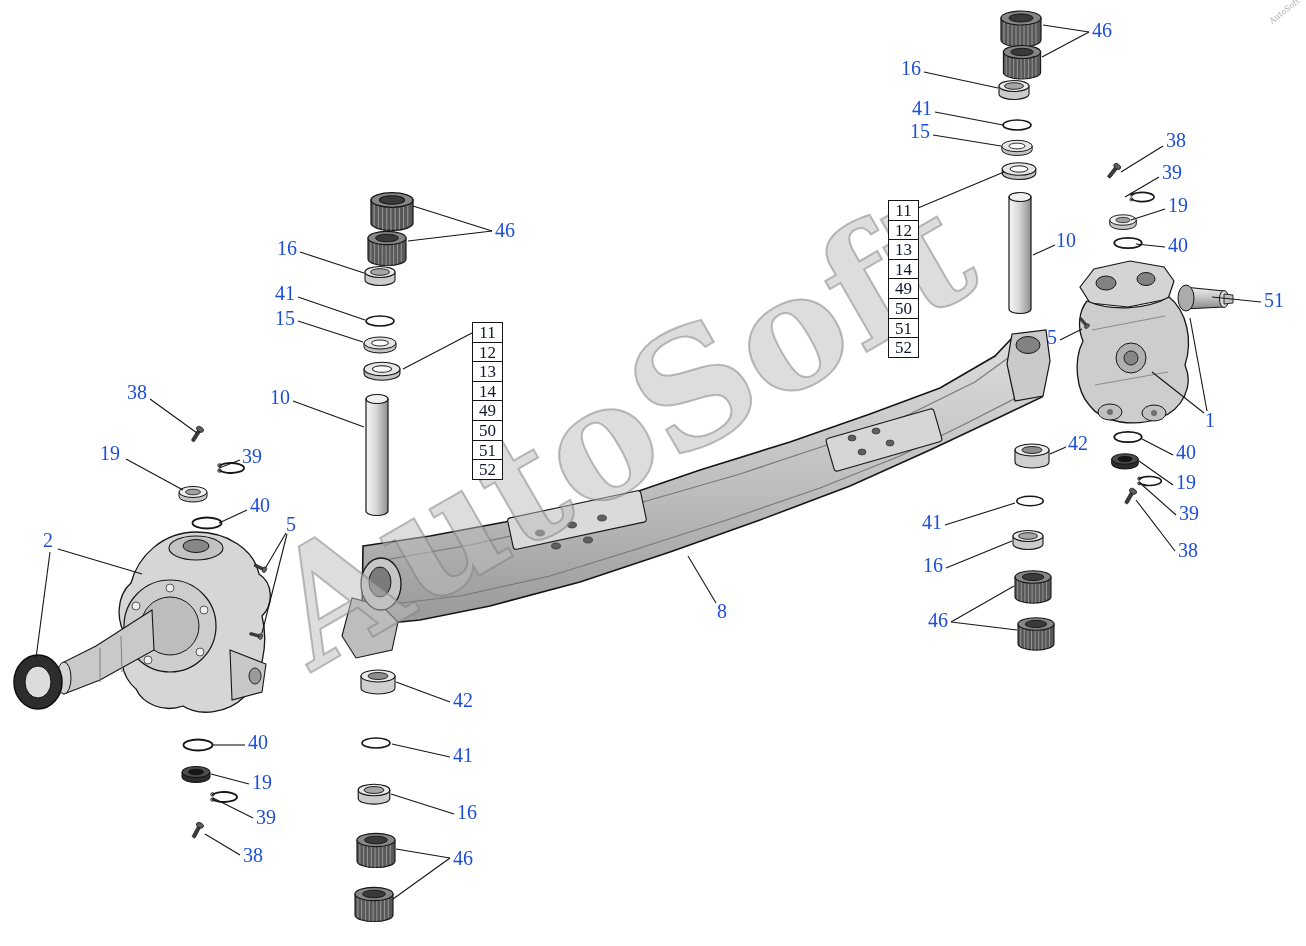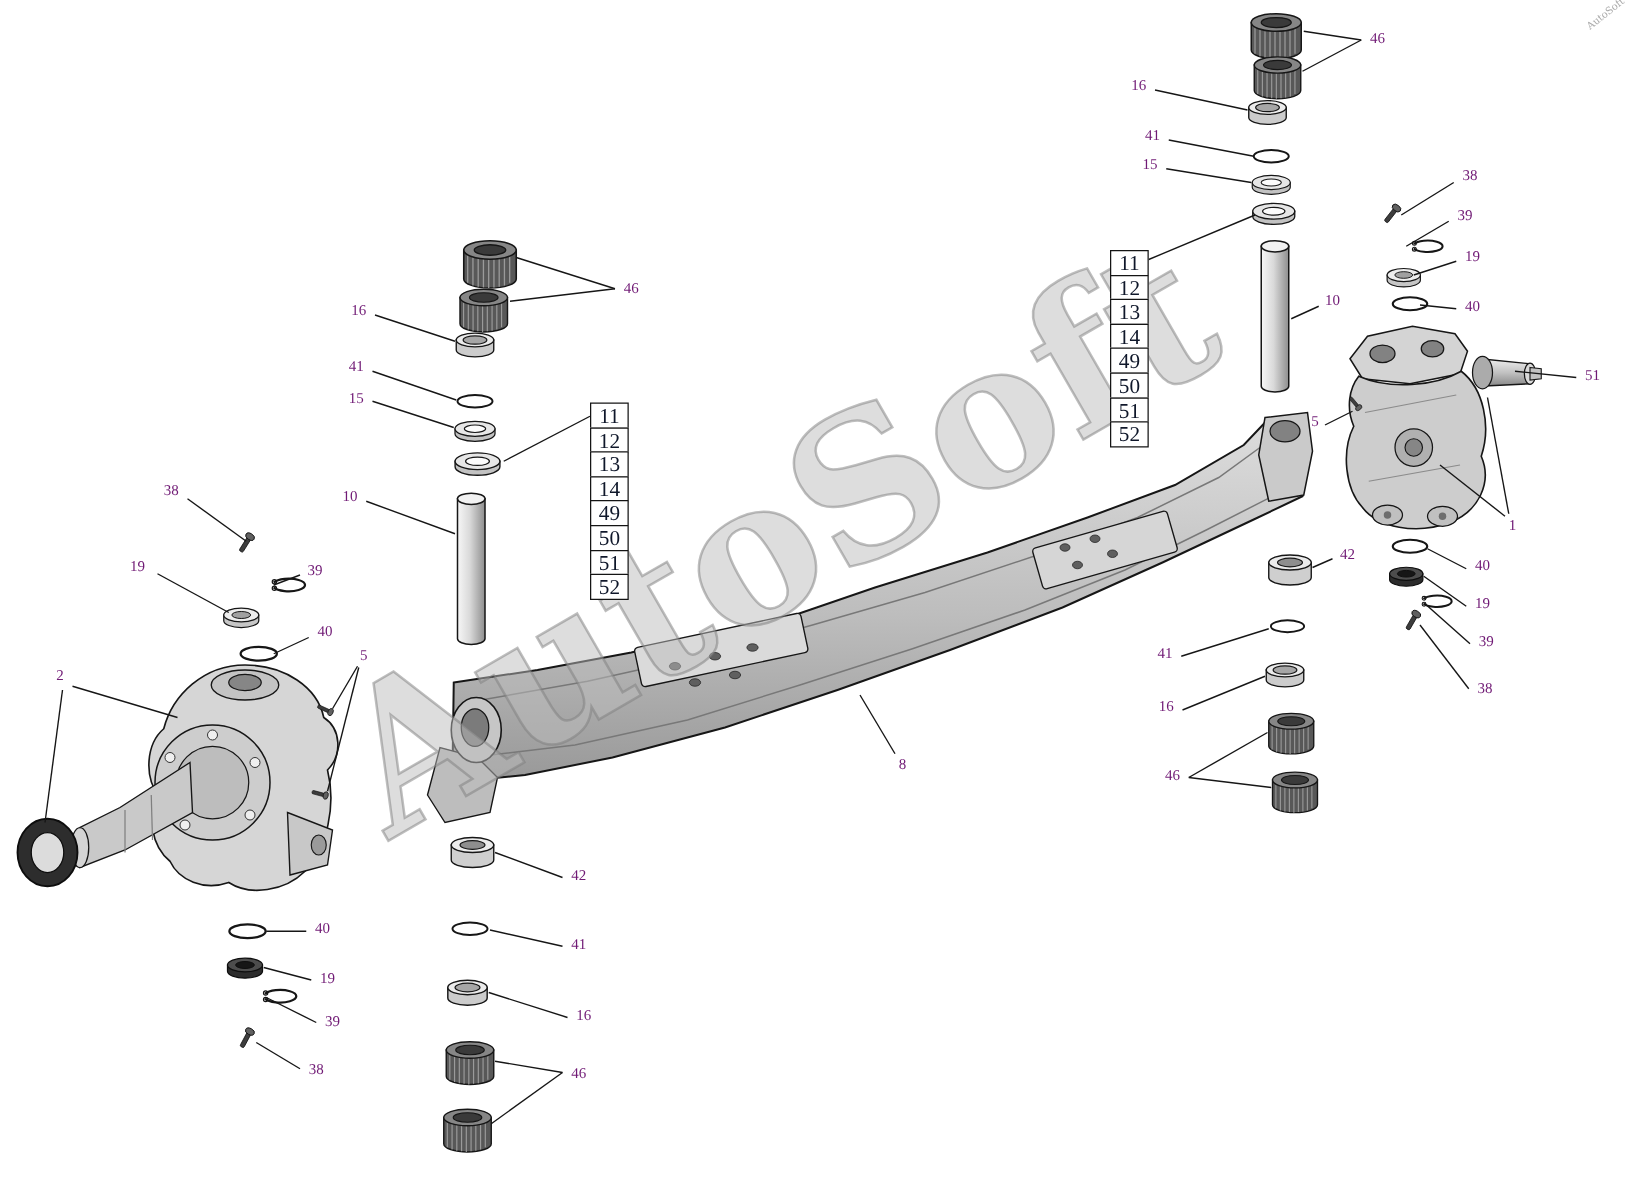--- a/index.html
+++ b/index.html
@@ -2,21 +2,21 @@
 <html><head>
 <meta charset="utf-8">
 <style>
   * { margin:0; padding:0; box-sizing:border-box; }
   html,body { background:#ffffff; }
   body { width:1306px; height:946px; position:relative; font-family:"Liberation Serif", serif; color:#111; }
   .stage { position:absolute; left:0; top:0; width:1306px; height:946px; background:#fff; overflow:hidden; }
   svg.drawing { position:absolute; left:0; top:0; }
   .callout {
     position:absolute; transform:translate(-50%,-50%);
-    font-size:12px; line-height:1; color:#701a75;
+    font-size:20px; line-height:1; color:#1d4ed8;
     font-family:"Liberation Serif", serif; white-space:nowrap;
     user-select:none;
   }
   .ptable { position:absolute; }
   .ptable .cell {
     width:31px; height:21px; border:1.4px solid #141414; margin-top:-1.4px;
     text-align:center; font-size:17px; line-height:19px; background:#ffffff; color:#0f172a;
     font-family:"Liberation Serif", serif;
   }
   .ptable .cell:first-child { margin-top:0; }

